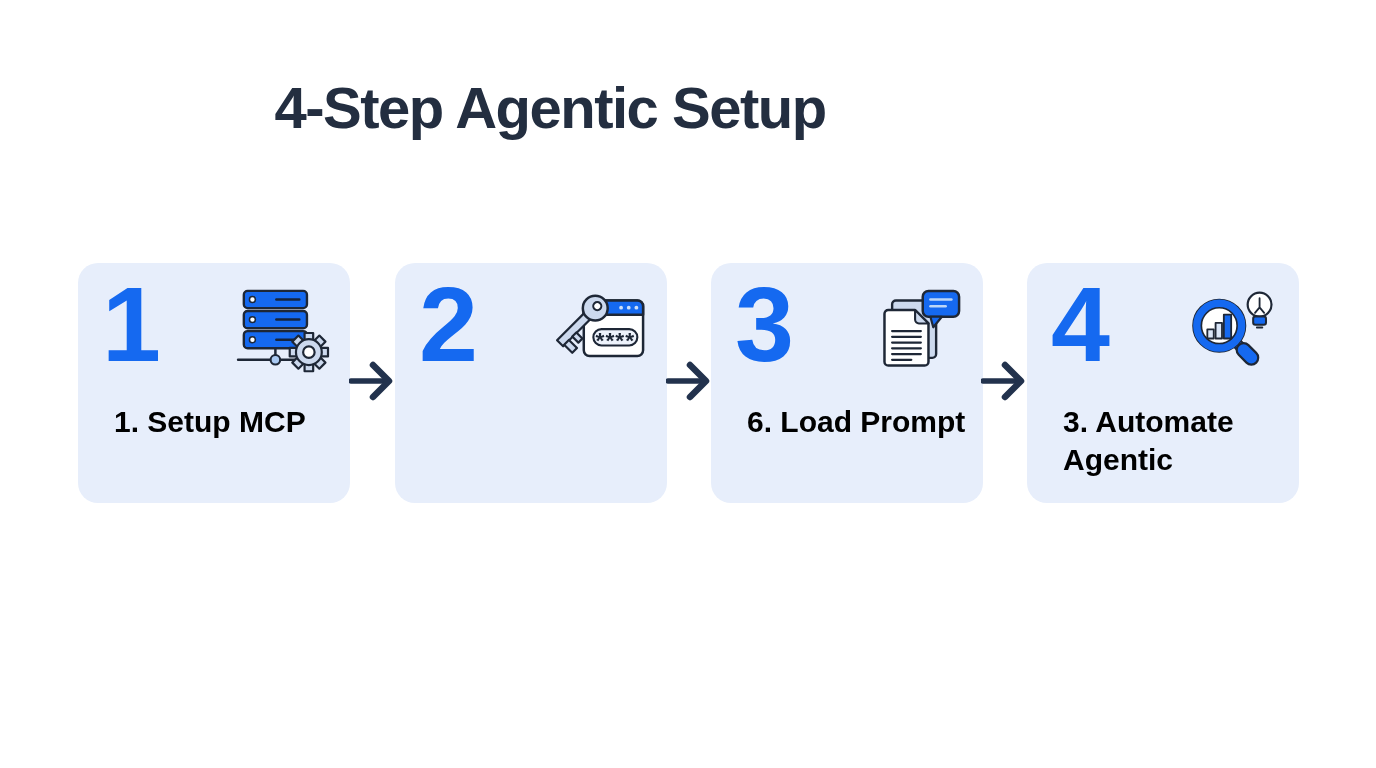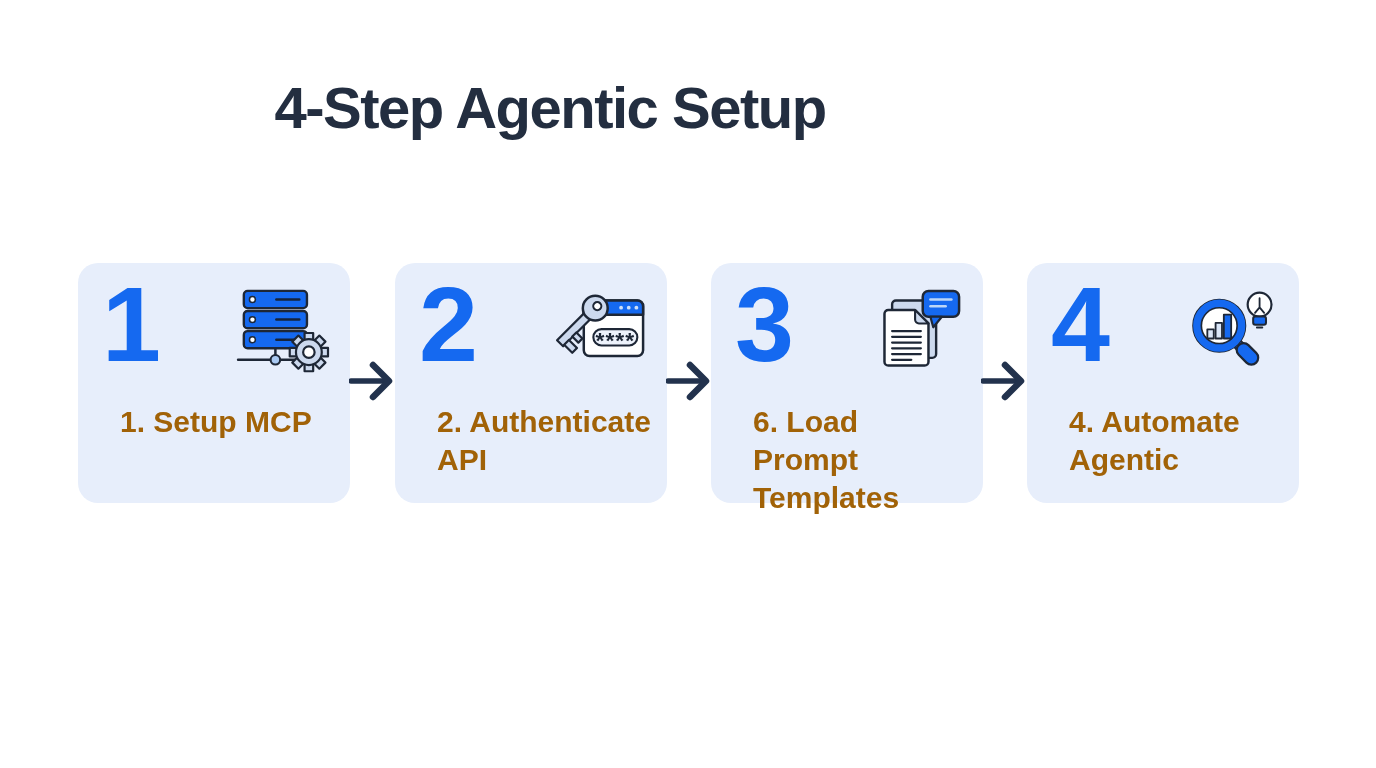--- a/index.html
+++ b/index.html
@@ -21,22 +21,22 @@
   .card-2{left:395px;}
   .card-3{left:711px;}
   .card-4{left:1027px;}
   .num{
     position:absolute;left:24px;top:2px;font-size:106px;line-height:1.12;
     font-weight:bold;color:var(--accent,#1569f0);
   }
   .icon{position:absolute;right:16px;top:26px;width:100px;height:88px;}
   .icon svg{width:100%;height:100%;display:block;}
   .label{
-    position:absolute;left:42px;right:14px;top:140px;
-    font-size:30px;line-height:38px;font-weight:bold;color:#a16207;
+    position:absolute;left:36px;right:14px;top:140px;
+    font-size:30px;line-height:38px;font-weight:bold;color:#000000;
   }
   .arrow{position:absolute;top:359px;width:46px;height:44px;}
   .arrow-1{left:349px;}
   .arrow-2{left:666px;}
   .arrow-3{left:981px;}
   .arrow svg{width:100%;height:100%;display:block;}
 </style>
 </head>
 <body style="--accent: #1569f0; --card-bg: #e7eefb; --title-color: #232e40;">
 
@@ -101,24 +101,20 @@
             <rect x="50" y="52" width="9" height="6" fill="#ccd9ee"></rect>
             <rect x="50" y="63" width="12" height="7" fill="#ccd9ee"></rect>
             <circle cx="46" cy="20" r="13" fill="#ccd9ee" stroke-width="2.6"></circle>
             <circle cx="46" cy="17" r="4.2" fill="#ffffff" stroke-width="2.2"></circle>
           </g>
           <rect x="44" y="42" width="46" height="17" rx="8.5" fill="#eef3fc" stroke-width="2.2"></rect>
           <text x="67" y="62" text-anchor="middle" font-size="24" font-weight="bold" fill="#1e2736" stroke="none" letter-spacing="1">****</text>
         </g>
       </svg>
     </div>
-    <div class="label">
-      <div>2. Authenticate</div>
-      <div>API</div>
-    </div>
   </div>
 
   <div class="arrow arrow-2">
     <svg viewBox="0 0 46 44">
       <g fill="none" stroke="#22324d" stroke-linecap="round" stroke-linejoin="round">
         <path d="M2,22 H34" stroke-width="5.5"></path>
         <path d="M24,6 L40,22 L24,38" stroke-width="6.5"></path>
       </g>
     </svg>
   </div>
@@ -141,21 +137,20 @@
             <line x1="26" y1="56" x2="56" y2="56"></line>
             <line x1="26" y1="62" x2="56" y2="62"></line>
             <line x1="26" y1="68" x2="56" y2="68"></line>
             <line x1="26" y1="74" x2="46" y2="74"></line>
           </g>
         </g>
       </svg>
     </div>
     <div class="label">
       <div>6. Load Prompt</div>
-      <div>Templates</div>
     </div>
   </div>
 
   <div class="arrow arrow-3">
     <svg viewBox="0 0 46 44">
       <g fill="none" stroke="#22324d" stroke-linecap="round" stroke-linejoin="round">
         <path d="M2,22 H34" stroke-width="5.5"></path>
         <path d="M24,6 L40,22 L24,38" stroke-width="6.5"></path>
       </g>
     </svg>
@@ -179,18 +174,18 @@
           <circle cx="37" cy="40" r="19.5" fill="#ffffff" stroke-width="1.8"></circle>
           <g stroke-width="2">
             <rect x="24" y="44" width="7" height="10" fill="#dbe7f9"></rect>
             <rect x="33" y="37" width="7" height="17" fill="#dbe7f9"></rect>
             <rect x="42" y="28" width="8" height="26" fill="#1569f0"></rect>
           </g>
         </g>
       </svg>
     </div>
     <div class="label">
-      <div>4. Automate</div>
+      <div>3. Automate</div>
       <div>Agentic</div>
     </div>
   </div>
 
 </div>
 
 </body></html>

